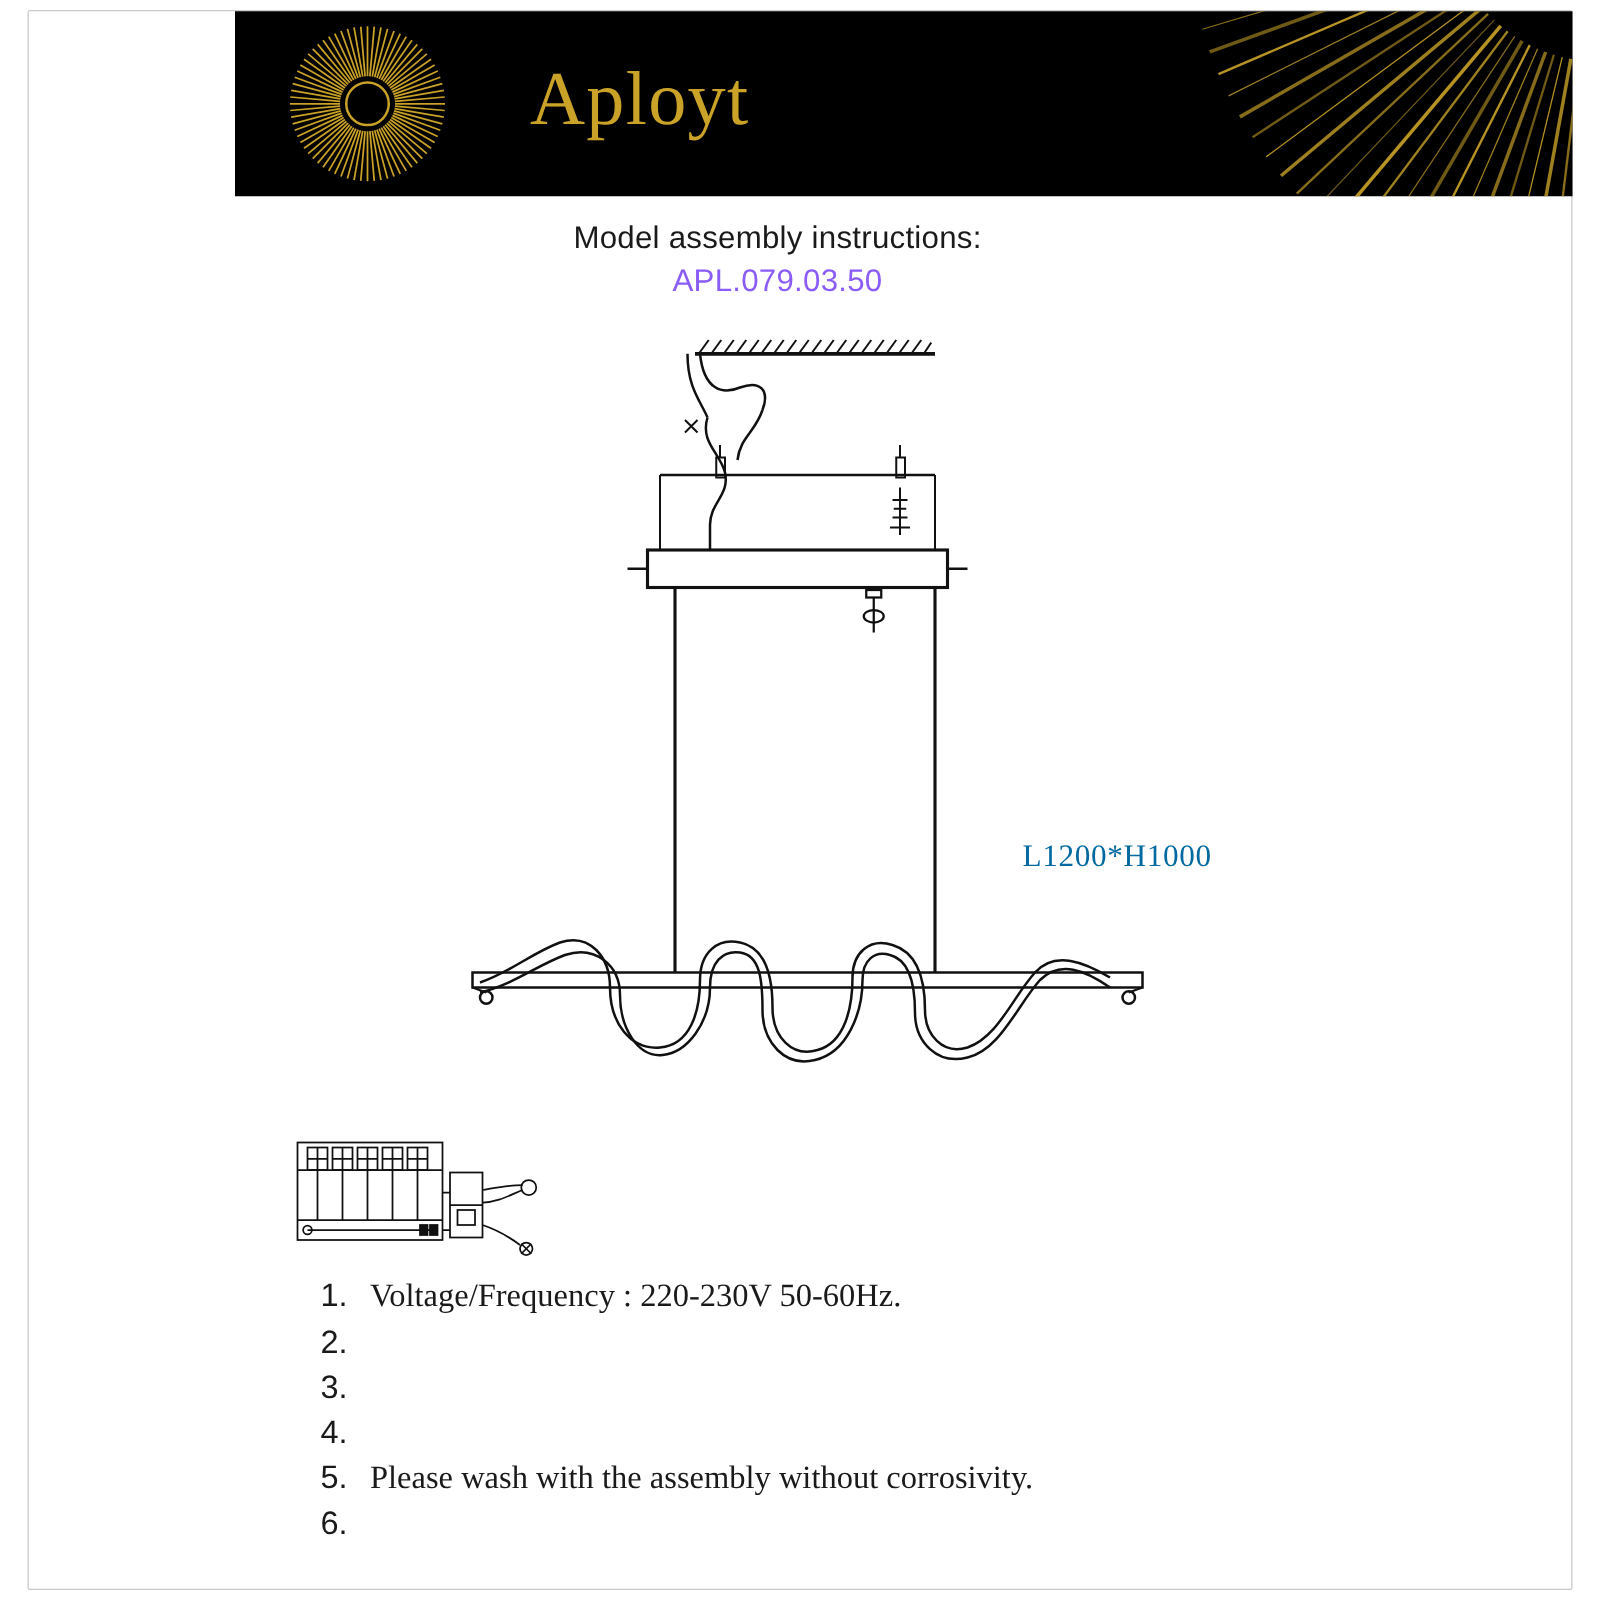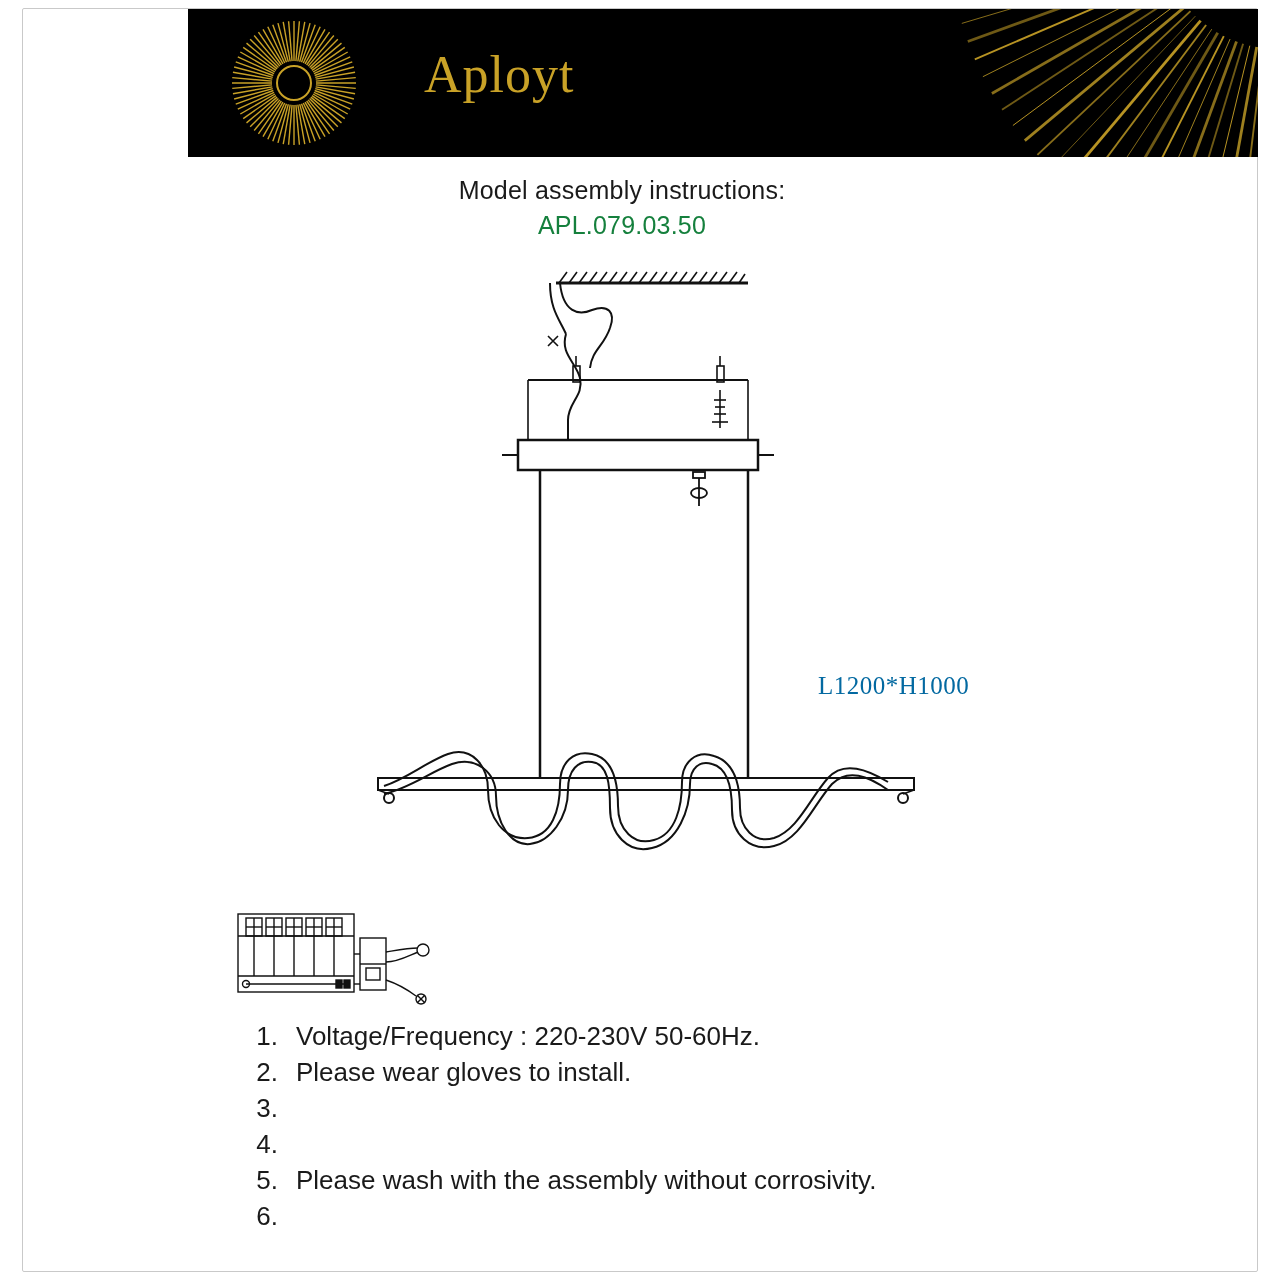--- a/index.html
+++ b/index.html
@@ -46,21 +46,21 @@
     left: 36px;
     top: 8px;
     width: 140px;
     height: 132px;
   }
   .banner-brand {
     position: absolute;
     left: 236px;
     top: 36px;
     font-family: "Liberation Serif", serif;
-    font-size: 52px;
+    font-size: 61px;
     letter-spacing: 1px;
     color: #c9a227;
     text-align: center;
   }
   .banner-right-rays {
     position: absolute;
     right: -30px;
     top: -110px;
     width: 340px;
     height: 260px;
@@ -75,21 +75,21 @@
     text-align: center;
   }
   .title-line1 {
     font-size: 25px;
     color: #1a1a1a;
     letter-spacing: .2px;
   }
   .title-line2 {
     margin-top: 6px;
     font-size: 25px;
-    color: #15803d;
+    color: #8b5cf6;
     letter-spacing: .2px;
   }
 
   
   .drawing {
     position: absolute;
     left: 188px;
     top: 250px;
     width: 1000px;
     height: 640px;
@@ -129,20 +129,21 @@
   }
   .note .num {
     width: 44px;
     flex: none;
     text-align: right;
     padding-right: 18px;
     box-sizing: border-box;
   }
   .note .txt {
     white-space: nowrap;
+    font-family: Liberation Serif, serif;
   }
 </style>
 </head>
 <body>
 
 <div class="page">
   <div class="frame"></div>
 
   <div class="banner">
     <svg class="banner-left-rays" viewBox="0 0 140 132">
@@ -394,21 +395,20 @@
     </g>
   </svg>
 
   <div class="notes">
     <div class="note">
       <span class="num">1.</span>
       <span class="txt">Voltage/Frequency : 220-230V 50-60Hz.</span>
     </div>
     <div class="note">
       <span class="num">2.</span>
-      <span class="txt">Please wear gloves to install.</span>
     </div>
     <div class="note">
       <span class="num">3.</span>
     </div>
     <div class="note">
       <span class="num">4.</span>
     </div>
     <div class="note">
       <span class="num">5.</span>
       <span class="txt">Please wash with the assembly without corrosivity.</span>

